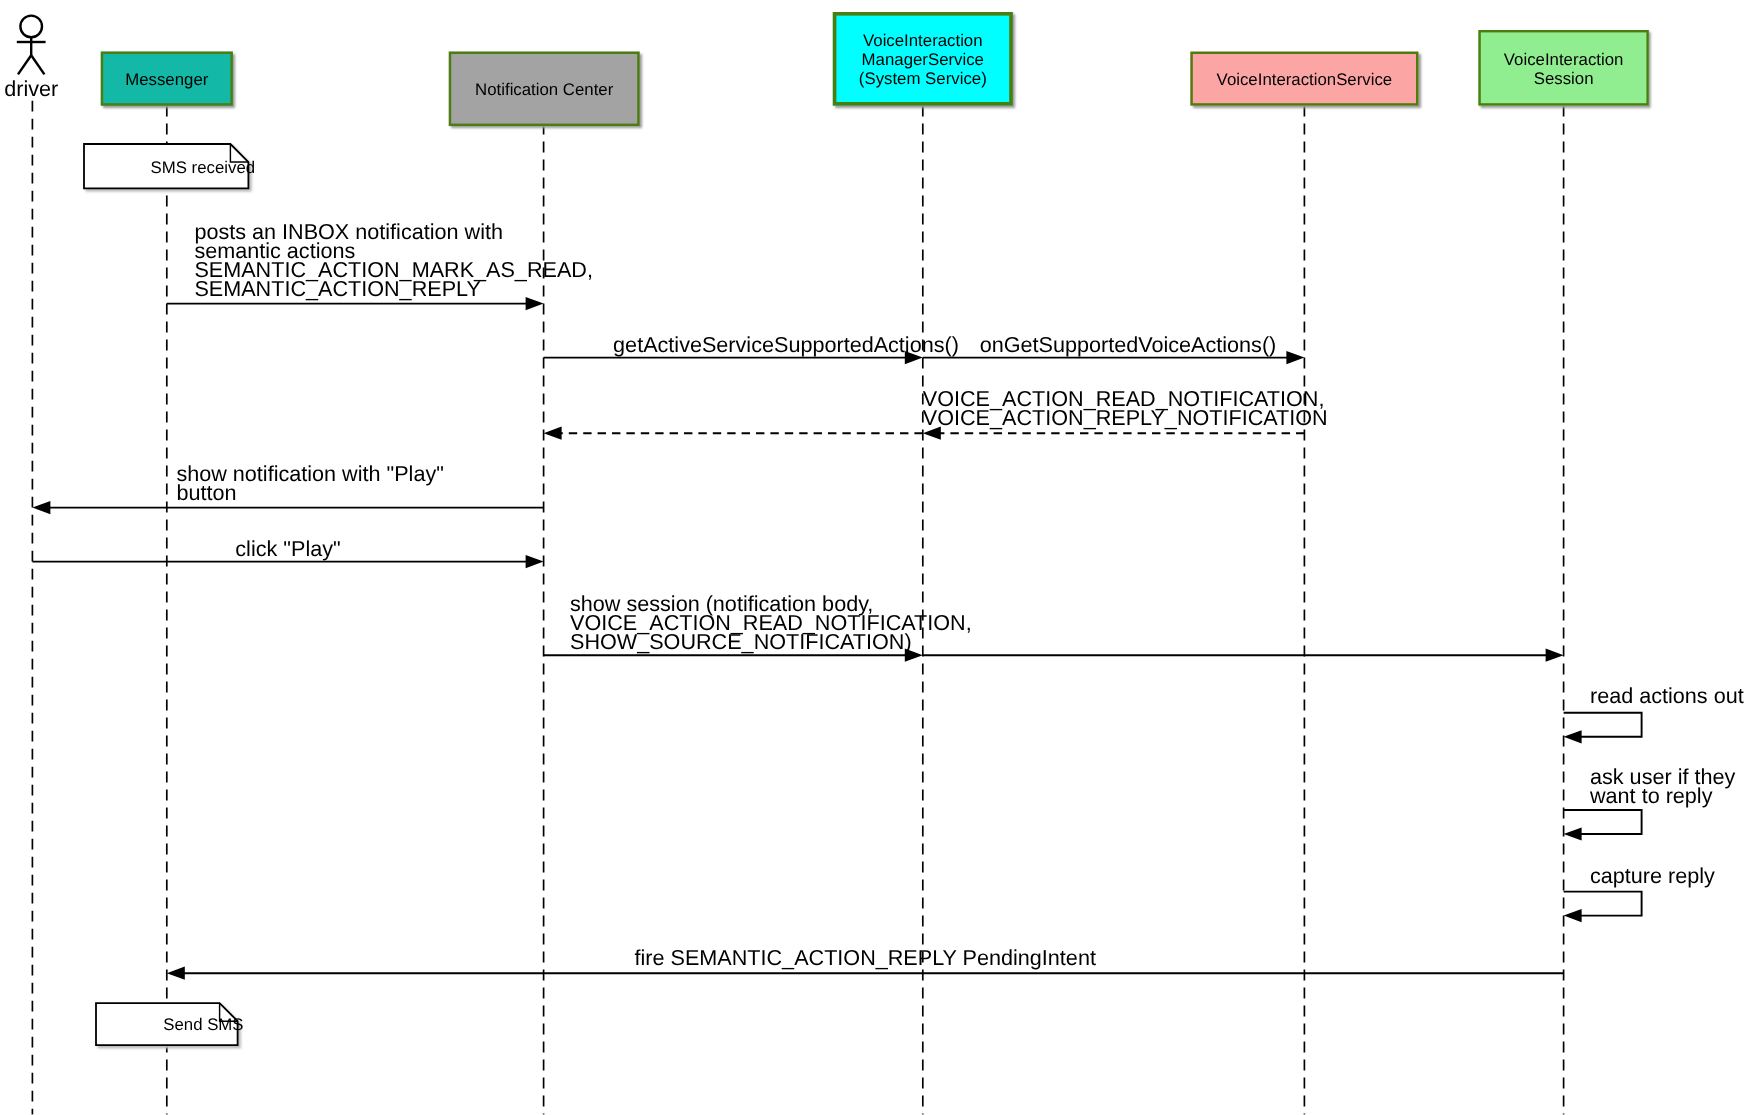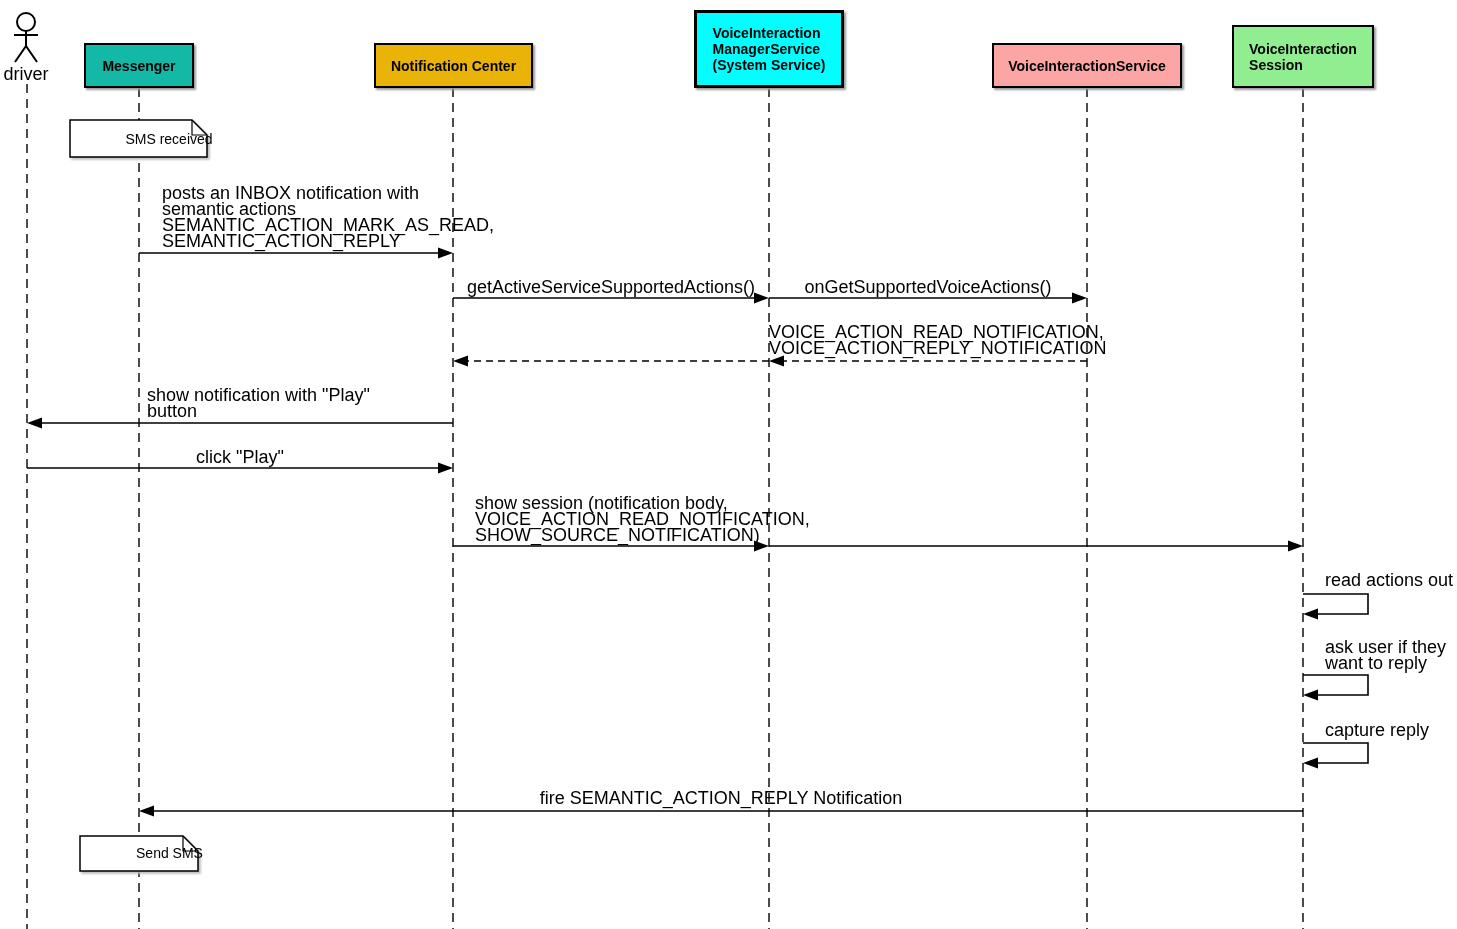--- a/index.html
+++ b/index.html
@@ -2,25 +2,24 @@
 <html><head>
 <meta charset="utf-8">
 <style>
   html,body{margin:0;padding:0;background:#fff;}
   .stage{
     position:relative;width:1457px;height:929px;background:#fff;
     font-family:"Liberation Sans",sans-serif;color:#000;overflow:hidden;
   }
   .layer{position:absolute;left:0;top:0;}
   .pbox{
-    position:absolute;box-sizing:border-box;border:2px solid #000000;
-    display:flex;align-items:center;justify-content:center;
+    position:absolute;box-sizing:border-box;border:2px solid #4d7c0f;
+    display:flex;align-items:center;justify-content:center;text-align:center;
     font-size:14px;line-height:16px;white-space:pre-line;
     box-shadow:2px 2px 2px #9a9a9a;
-    font-weight:bold;
   }
   .pbox.thick{border-width:3px;}
   .msg{
     position:absolute;font-size:18px;line-height:16px;white-space:pre-line;
   }
   .ctr{text-align:center;}
   .notetext{position:absolute;font-size:14px;text-align:center;padding-left:36px;}
   .ll{stroke:#000;stroke-width:1.4;stroke-dasharray:9 6;}
   .aline{stroke:#000;stroke-width:1.6;fill:none;}
   .adash{stroke:#000;stroke-width:1.6;stroke-dasharray:7 5;fill:none;}
@@ -112,44 +111,44 @@
     </g>
     <g>
       <line class="aline" x1="1303" y1="811" x2="151" y2="811"></line>
       <polygon class="ahead" points="139,811 154,805.5 154,816.5"></polygon>
     </g>
   </svg>
 
   <div class="msg ctr" style="left:1px;top:66px;width:50px;">driver</div>
 
   <div class="pbox" style="left: 84px; top: 43px; width: 110px; height: 45px; background-color: #14b8a6;">Messenger</div>
-  <div class="pbox" style="left: 374px; top: 43px; width: 159px; height: 45px; background-color: #eab308;">Notification Center</div>
+  <div class="pbox" style="left: 374px; top: 43px; width: 159px; height: 62px; background-color: #a3a3a3;">Notification Center</div>
   <div class="pbox thick" style="left: 694px; top: 10px; width: 150px; height: 78px; background-color: rgb(0, 255, 255);">VoiceInteraction
 ManagerService
 (System Service)</div>
   <div class="pbox" style="left: 992px; top: 43px; width: 190px; height: 45px; background-color: #fca5a5;">VoiceInteractionService</div>
   <div class="pbox" style="left: 1232px; top: 25px; width: 142px; height: 63px; background-color: rgb(144, 238, 144);">VoiceInteraction
 Session</div>
 
   <div class="notetext" style="left:70px;top:131px;width:126px;">SMS received</div>
   <div class="notetext" style="left:80px;top:845px;width:107px;">Send SMS</div>
 
   <div class="msg" style="left:162px;top:185px;">posts an INBOX notification with
 semantic actions
 SEMANTIC_ACTION_MARK_AS_READ,
 SEMANTIC_ACTION_REPLY</div>
-  <div class="msg ctr" style="left:453px;top:279px;width:316px;">getActiveServiceSupportedActions()</div>
-  <div class="msg ctr" style="left:769px;top:279px;width:318px;">onGetSupportedVoiceActions()</div>
+  <div class="msg ctr" style="left:453px;top:279px;width:316px;padding-left:44px;">getActiveServiceSupportedActions()</div>
+  <div class="msg ctr" style="left:769px;top:279px;width:318px;padding-left:12px;">onGetSupportedVoiceActions()</div>
   <div class="msg ctr" style="left:769px;top:324px;width:318px;">VOICE_ACTION_READ_NOTIFICATION,
 VOICE_ACTION_REPLY_NOTIFICATION</div>
   <div class="msg" style="left:147px;top:387px;">show notification with "Play"
 button</div>
   <div class="msg ctr" style="left:27px;top:449px;width:426px;">click "Play"</div>
   <div class="msg" style="left:475px;top:495px;">show session (notification body,
 VOICE_ACTION_READ_NOTIFICATION,
 SHOW_SOURCE_NOTIFICATION)</div>
   <div class="msg" style="left:1325px;top:572px;">read actions out</div>
   <div class="msg" style="left:1325px;top:639px;">ask user if they
 want to reply</div>
   <div class="msg" style="left:1325px;top:722px;">capture reply</div>
-  <div class="msg ctr" style="left:139px;top:790px;width:1164px;">fire SEMANTIC_ACTION_REPLY Notification</div>
+  <div class="msg ctr" style="left:139px;top:790px;width:1164px;">fire SEMANTIC_ACTION_REPLY PendingIntent</div>
 
 </div>
 
 </body></html>

